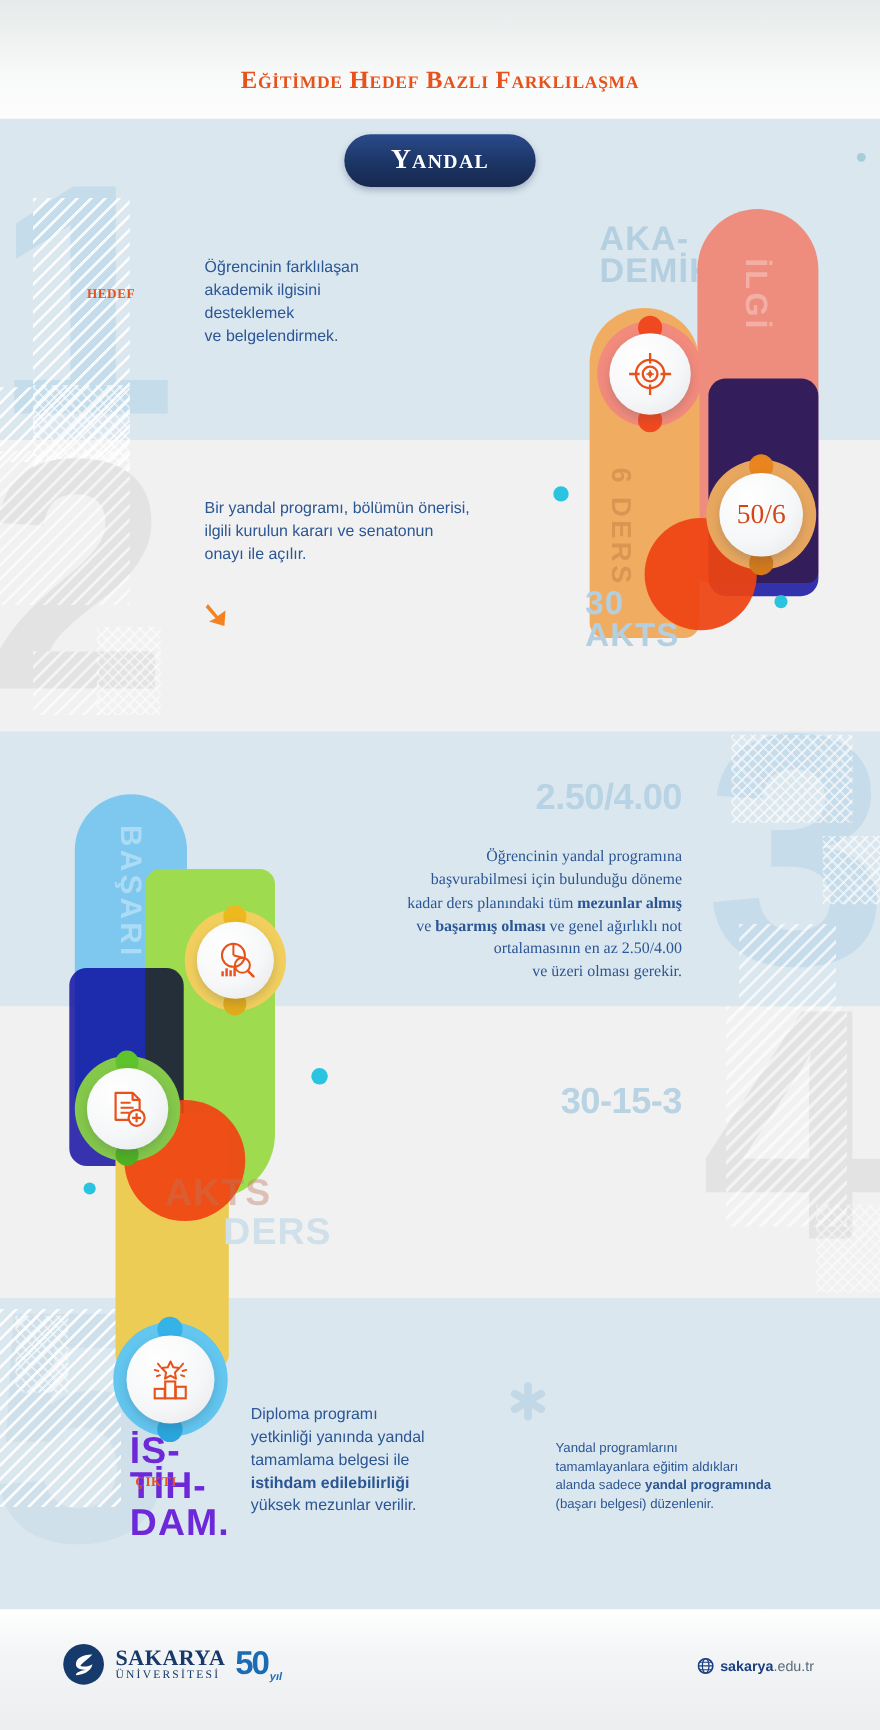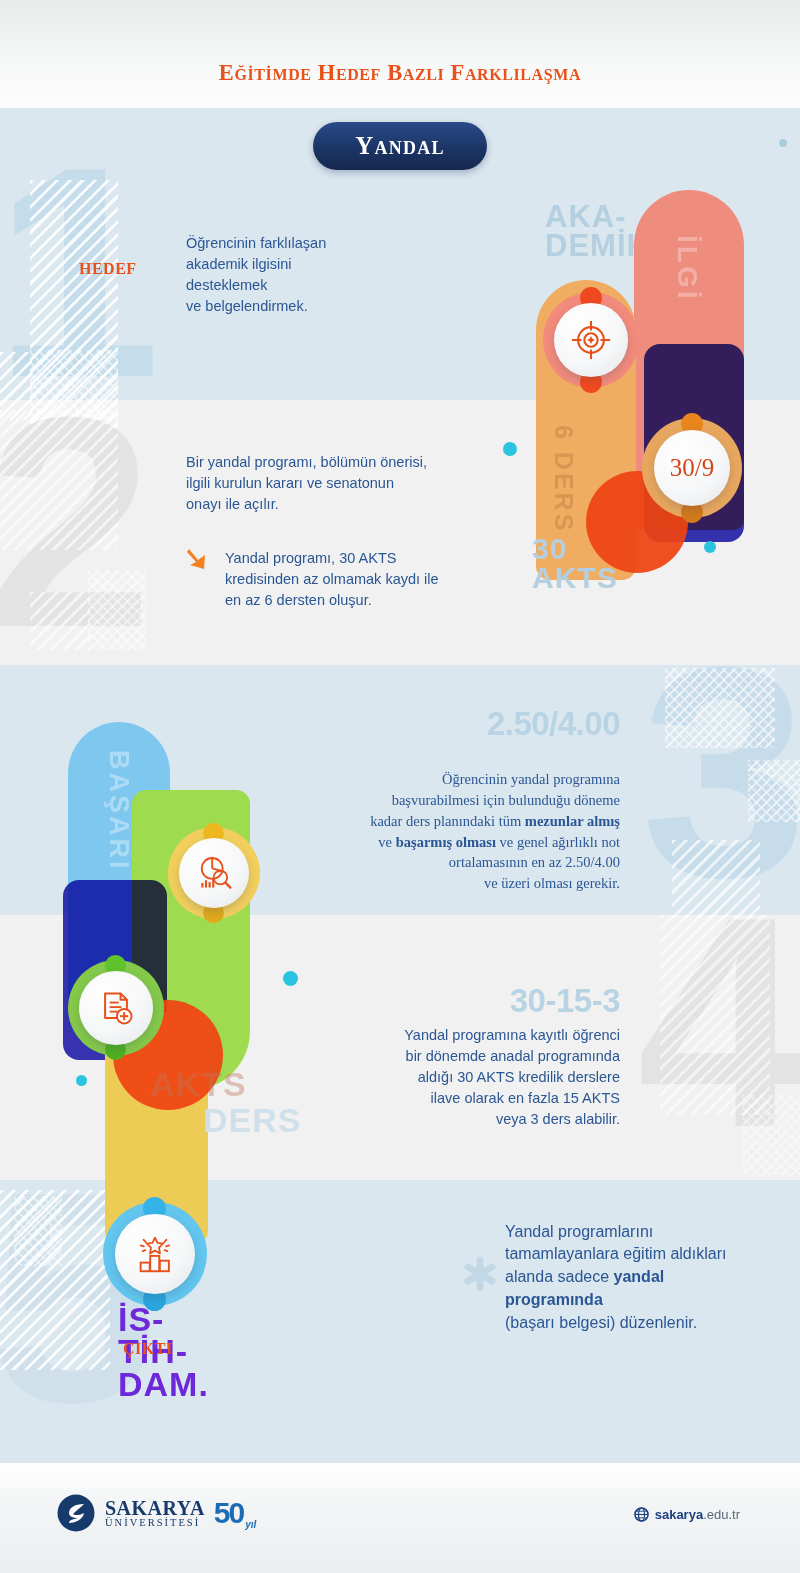--- a/index.html
+++ b/index.html
@@ -80,21 +80,21 @@
     letter-spacing: 1.2px;
     color: #ffffff;
   }
 
   
   .step-label {
     position: absolute;
     font-family: "Liberation Serif", serif;
     font-variant: small-caps;
     font-weight: 700;
-    font-size: 16px;
+    font-size: 12px;
     letter-spacing: .5px;
     color: #e8511a;
   }
   .body-text {
     position: absolute;
     font-family: "Liberation Sans", sans-serif;
     font-size: 14.5px;
     line-height: 1.44;
     color: #2b5694;
     white-space: pre-line;
@@ -264,33 +264,30 @@
   </div>
 
   <div class="body-text" style="left:186px; top:452px; width:320px;">Bir yandal programı, bölümün önerisi,
 ilgili kurulun kararı ve senatonun
 onayı ile açılır.</div>
 
   <svg class="arrow-down-right" style="left:185px; top:545px;" viewBox="0 0 26 30">
     <path d="M5 2 L5 13 L16 13 L16 2 L24 2 L24 20 L5 20 Z" fill="none"></path>
     <path d="M4 4 L13 15 L20 10 L19 24 L5 20 L11 17 L2 7 Z" fill="#f58220"></path>
   </svg>
-  <div class="body-text" style="left:225px; top:548px; width:300px;">Yandal programı, 30 AKTS
-kredisinden az olmamak kaydı ile
-en az 6 dersten oluşur.</div>
 
   <div class="cyandot" style="left:503px; top:442px; width:14px; height:14px;"></div>
   <div class="cyandot" style="left:704px; top:541px; width:12px; height:12px;"></div>
 
   <div class="medallion" style="left:642px; top:418px; width:100px; height:100px;">
     <div class="med-ring" style="background:#e8a75e;"></div>
     <div class="med-tab" style="left:39px; top:-5px; width:22px; height:22px; background:#e8851f;"></div>
     <div class="med-tab" style="left:39px; top:83px; width:22px; height:22px; background:#d2791c;"></div>
     <div class="med-core" style="left:12px; top:12px; width:76px; height:76px;">
-      <span style="font-family:'Liberation Serif',serif; font-size:25px; color:#d4451a;">30/9</span>
+      <span style="font-family:'Liberation Serif',serif; font-size:25px; color:#d4451a;">50/6</span>
     </div>
   </div>
 
   <div class="big-stat" style="right:180px; top:705px; text-align:right;">2.50/4.00</div>
   <div class="body-text" style="right:180px; top:748px; width:340px; text-align:right;font-family:Liberation Serif, serif;">
     <span>Öğrencinin yandal programına
 başvurabilmesi için bulunduğu döneme
 kadar ders planındaki tüm </span><b>mezunlar almış</b><span>
 ve </span><b>başarmış olması</b><span> ve genel ağırlıklı not
 ortalamasının en az 2.50/4.00
@@ -346,25 +343,20 @@
         <line x1="31" y1="26.5" x2="31" y2="35.5" stroke="#e8511a" stroke-width="2.2"></line>
         <line x1="26.5" y1="31" x2="35.5" y2="31" stroke="#e8511a" stroke-width="2.2"></line>
       </svg>
     </div>
   </div>
 
   <div class="cyandot" style="left:283px; top:971px; width:15px; height:15px;"></div>
   <div class="cyandot" style="left:76px; top:1075px; width:11px; height:11px;"></div>
 
   <div class="big-stat" style="right:180px; top:982px; text-align:right;">30-15-3</div>
-  <div class="body-text" style="right:180px; top:1025px; width:330px; text-align:right;">Yandal programına kayıtlı öğrenci
-bir dönemde anadal programında
-aldığı 30 AKTS kredilik derslere
-ilave olarak en fazla 15 AKTS
-veya 3 ders alabilir.</div>
 
   <div class="flat-wm" style="left:118px; top:1303px; font-size:34px; color:#6d28d9; white-space:pre-line; letter-spacing:1px;">İS-
 TİH-
 DAM.</div>
 
   <div class="medallion" style="left:103px; top:1202px; width:104px; height:104px;">
     <div class="med-ring" style="background:#62c6ef;"></div>
     <div class="med-tab" style="left:40px; top:-5px; width:23px; height:23px; background:#35b3e8;"></div>
     <div class="med-tab" style="left:40px; top:86px; width:23px; height:23px; background:#2aa6dd;"></div>
     <div class="med-core" style="left:12px; top:12px; width:80px; height:80px;">
@@ -378,29 +370,36 @@
         <line x1="36" y1="20" x2="33" y2="19" stroke="#e8511a" stroke-width="1.8" stroke-linecap="round"></line>
         <rect x="8" y="32" width="9.5" height="9" fill="none" stroke="#e8511a" stroke-width="2"></rect>
         <rect x="18" y="25" width="9.5" height="16" fill="none" stroke="#e8511a" stroke-width="2"></rect>
         <rect x="28" y="30" width="9.5" height="11" fill="none" stroke="#e8511a" stroke-width="2"></rect>
       </svg>
     </div>
   </div>
 
   <div class="step-label" style="left:123px; top:1340px;">ÇIKTI</div>
 
+  <div class="body-text" style="left:228px; top:1255px; width:225px;">
+    <span>Diploma programı
+yetkinliği yanında yandal
+tamamlama belgesi ile
+</span><b>istihdam edilebilirliği</b><span>
+yüksek mezunlar verilir.</span>
+  </div>
 
   <svg width="40" height="40" viewBox="0 0 40 40" style="position:absolute; left:460px; top:1254px;">
     <g stroke="#c3d8e6" stroke-width="7" stroke-linecap="round">
       <line x1="20" y1="6" x2="20" y2="34"></line>
       <line x1="8" y1="13" x2="32" y2="27"></line>
       <line x1="8" y1="27" x2="32" y2="13"></line>
     </g>
   </svg>
-  <div class="body-text" style="left:505px; top:1198px; width:230px; font-size:16px; line-height:1.42;">
+  <div class="body-text" style="left:505px; top:1291px; width:230px; font-size:12px; line-height:1.42;">
     <span>Yandal programlarını
 tamamlayanlara eğitim aldıkları
 alanda sadece </span><b>yandal programında</b><span>
 (başarı belgesi) düzenlenir.</span>
   </div>
 
   <div id="footer-logo">
     <svg width="40" height="40" viewBox="0 0 40 40">
       <circle cx="20" cy="20" r="18.5" fill="#163a6b"></circle>
       <path d="M28 11 C18 11 13 15 13 20 C13 24 18 25 22 25 C18 26 13 27 13 30

